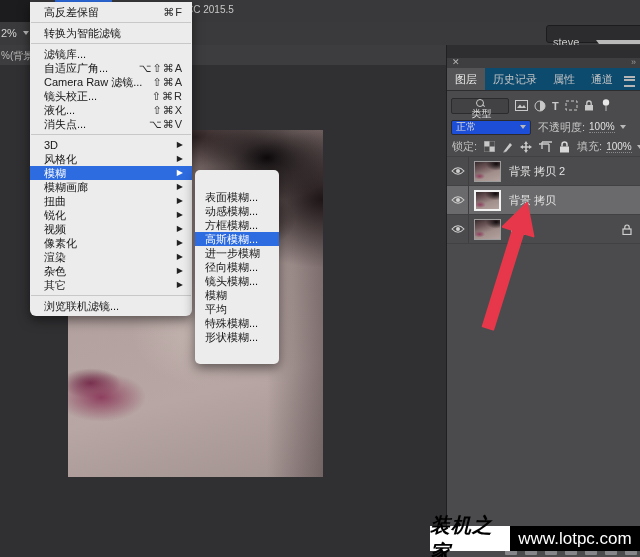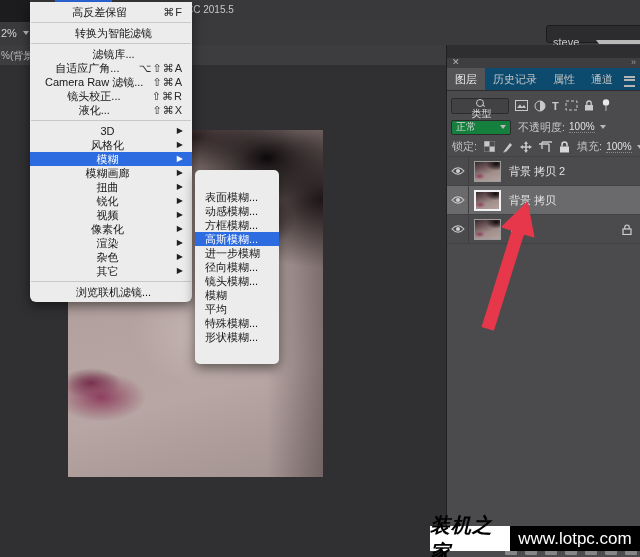--- a/index.html
+++ b/index.html
@@ -28,21 +28,21 @@
       radial-gradient(ellipse 62px 34px at 13% 77%, #8e3f5e, rgba(142,63,94,0) 72%),
       radial-gradient(ellipse 40px 20px at 9% 73%, #6b2844, rgba(107,40,68,0) 75%),
       radial-gradient(ellipse 95px 75px at 52% 58%, rgba(206,191,186,.65), rgba(206,191,186,0) 72%),
       linear-gradient(90deg, rgba(0,0,0,0) 78%, rgba(35,24,27,.38) 100%),
       linear-gradient(165deg, #7d6c6a 0%, #9e8d8a 22%, #b2a19e 46%, #b7a6a3 72%, #a29290 100%);}
   
   .menu{position:absolute;background:#ececec;box-shadow:0 4px 12px rgba(0,0,0,.5);z-index:30;}
   #filter-menu{left:30px;top:2px;width:162px;border-radius:0 0 6px 6px;padding:3px 0;}
   #blur-submenu{left:195px;top:170px;width:84px;border-radius:5px;padding:20px 0;}
   .mi{height:14px;line-height:14px;font-size:11px;color:#161616;display:flex;align-items:center;white-space:nowrap;overflow:hidden;}
-  #filter-menu .mi{padding:0 9px 0 14px;text-align:center;}
+  #filter-menu .mi{padding:0 9px 0 14px;}
   #blur-submenu .mi{padding:0 6px 0 10px;}
   .mi .lbl{flex:1;}
   .mi .sc{color:#2b2b2b;margin-left:8px;letter-spacing:1px;}
   .mi .sub{font-size:8px;color:#222;margin-left:6px;}
   .mi.hl{background:var(--accent);color:#fff;}
   .mi.hl .sc,.mi.hl .sub{color:#fff;}
   .msep{height:1px;background:#c8c8c8;margin:3px 1px;}
   
   #panel-col{position:absolute;left:446px;top:45px;width:194px;height:512px;background:#2e2e30;border-left:1px solid #202022;box-sizing:border-box;z-index:10;}
   #panel{position:absolute;left:0;top:13px;width:194px;bottom:0;background:#4b4b4d;}
@@ -56,21 +56,21 @@
   #panel-menu-icon::after{content:"";display:block;height:2px;background:#b5b5b5;margin-top:1px;margin-bottom:1px;}
   .prow{display:flex;align-items:center;}
   #filter-row{height:23px;padding:3px 0 0 4px;}
   #kind-box{width:58px;height:16px;background:#424244;border:1px solid #2b2b2d;border-radius:2px;display:flex;align-items:center;padding:0 3px;box-sizing:border-box;flex-direction:column;}
   #kind-box .txt{font-size:10px;color:#dcdcdc;flex:1;margin-left:3px;}
   .search-glyph{width:6px;height:6px;border:1.4px solid #c9c9c9;border-radius:50%;position:relative;flex:none;}
   .search-glyph::after{content:"";position:absolute;left:5px;top:5px;width:3px;height:1.4px;background:#c9c9c9;transform:rotate(45deg);}
   .caret{width:0;height:0;border-left:3px solid transparent;border-right:3px solid transparent;border-top:4px solid #b9b9b9;flex:none;}
   .ficon{margin-left:6px;flex:none;display:flex;align-items:center;justify-content:center;}
   #blend-row{height:20px;padding-left:4px;}
-  #blend-select{width:60px;height:15px;background:#15803d;border:1px solid #2b2b2d;border-radius:2px;display:flex;align-items:center;padding:0 4px;box-sizing:border-box;}
+  #blend-select{width:80px;height:15px;background:#1d4ed8;border:1px solid #2b2b2d;border-radius:2px;display:flex;align-items:center;padding:0 4px;box-sizing:border-box;}
   #blend-select .txt{font-size:10px;color:#dcdcdc;flex:1;}
   .plabel{font-size:11px;color:#c5c5c5;margin-left:7px;white-space:nowrap;}
   .pvalue{font-size:10px;color:#e0e0e0;margin-left:4px;border-bottom:1px dotted #8a8a8a;}
   .prow .caret{margin-left:5px;}
   #lock-row{height:19px;padding-left:5px;}
   .licon{margin-left:7px;flex:none;display:flex;align-items:center;}
   
   #layers-list{border-top:1px solid #414143;}
   .layer-row{height:28px;display:flex;align-items:center;border-bottom:1px solid #414143;background:#4b4b4d;position:relative;}
   .layer-row.selected{background:#6a6a6c;}
@@ -142,20 +142,24 @@
         <span class="lbl">Camera Raw 滤镜...</span>
         <span class="sc">⇧⌘A</span>
       </div>
       <div class="mi">
         <span class="lbl">镜头校正...</span>
         <span class="sc">⇧⌘R</span>
       </div>
       <div class="mi">
         <span class="lbl">液化...</span>
         <span class="sc">⇧⌘X</span>
+      </div>
+      <div class="mi">
+        <span class="lbl">消失点...</span>
+        <span class="sc">⌥⌘V</span>
       </div>
       <div class="msep"></div>
       <div class="mi">
         <span class="lbl">3D</span>
         <span class="sub">▶</span>
       </div>
       <div class="mi">
         <span class="lbl">风格化</span>
         <span class="sub">▶</span>
       </div>

